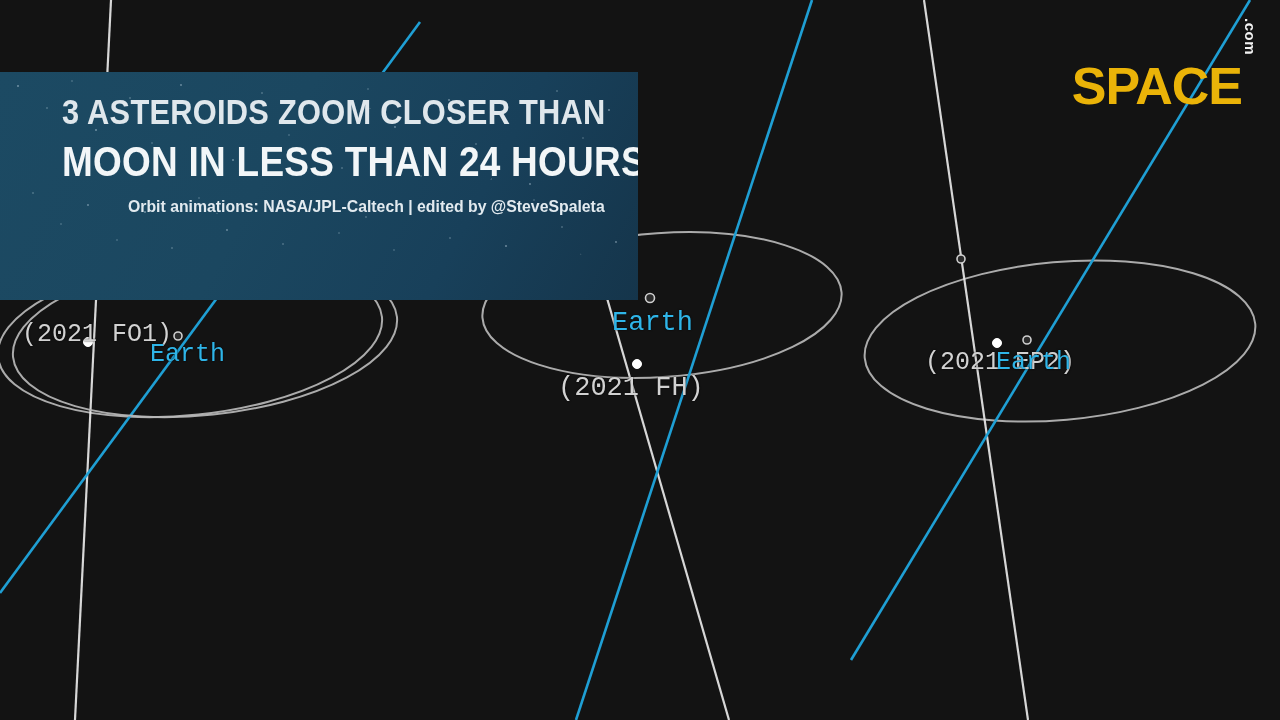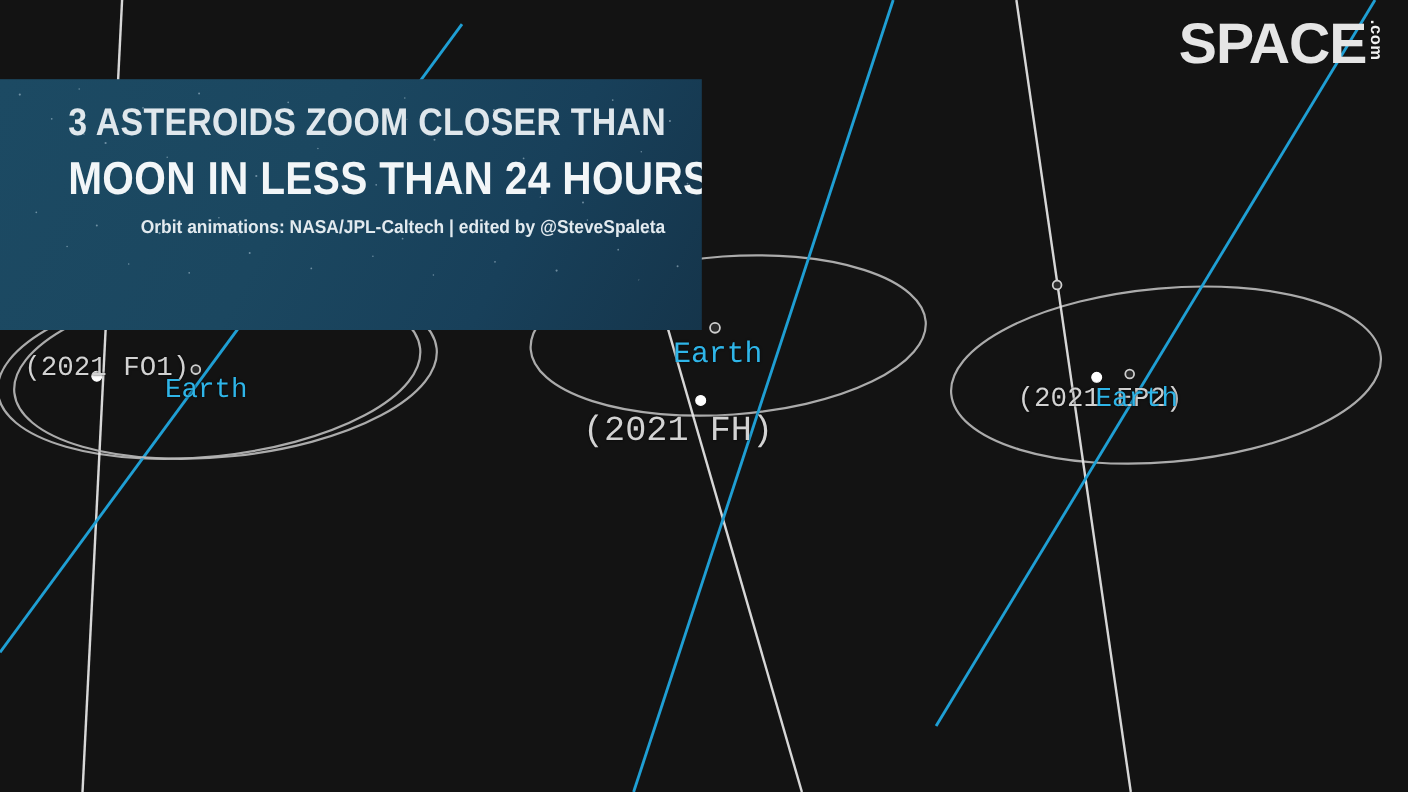--- a/index.html
+++ b/index.html
@@ -89,22 +89,23 @@
     top: 14px;
     display: flex;
     align-items: flex-start;
     pointer-events: auto;
   }
   #logo .word {
     font-family: "Liberation Sans", sans-serif;
     font-weight: 700;
     font-size: 52px;
     letter-spacing: -1px;
-    color: #e5e5e5;
+    color: #eab308;
     line-height: 1;
+    margin-top: 46px;
   }
   #logo .dotcom {
     font-family: "Liberation Sans", sans-serif;
     font-weight: 700;
     font-size: 15px;
     color: #f2f2f2;
     writing-mode: vertical-rl;
     letter-spacing: .5px;
     margin-left: 1px;
     margin-top: 4px;
@@ -166,21 +167,21 @@
       <circle class="mk-hollow" cx="1027" cy="340" r="4"></circle>
     </g>
 
     <ellipse class="ellipse-orbit" cx="205" cy="337" rx="193" ry="78" transform="rotate(-6 205 337)" opacity="0"></ellipse>
   </svg>
 
   <div class="orb-label lbl-ast" style="left:22px; top:320px;">(2021 FO1)</div>
   <div class="orb-label lbl-earth" style="left:150px; top:340px;">Earth</div>
 
   <div class="orb-label lbl-earth" style="left:612px; top:308px; font-size:27px;">Earth</div>
-  <div class="orb-label lbl-ast" style="left:530px; top:373px; font-size:32px;">(2021 FH)</div>
+  <div class="orb-label lbl-ast" style="left:558px; top:373px; font-size:27px;">(2021 FH)</div>
 
   <div class="orb-label lbl-ast" style="left:925px; top:348px;">(2021 EP2)</div>
   <div class="orb-label lbl-earth" style="left:996px; top:348px;">Earth</div>
 
   <div id="banner">
     <svg class="starfield" viewBox="0 0 638 185" preserveAspectRatio="none">
       <g fill="#cfe3ef" opacity=".55">
         <circle cx="18" cy="14" r="1"></circle>
           <circle cx="47" cy="36" r=".8"></circle>
           <circle cx="72" cy="9" r=".7"></circle>

